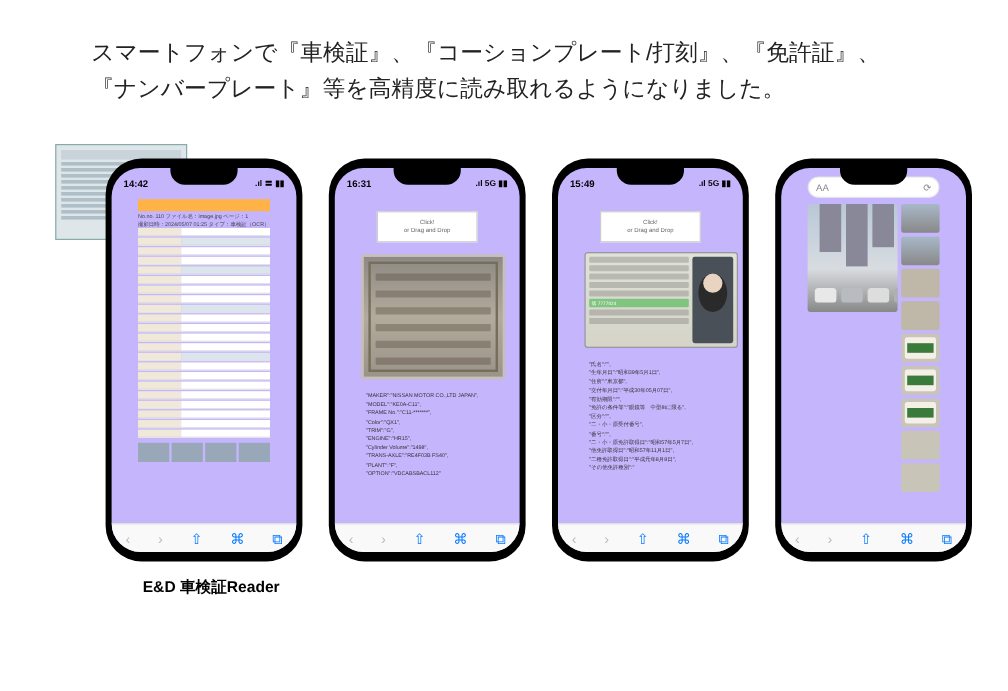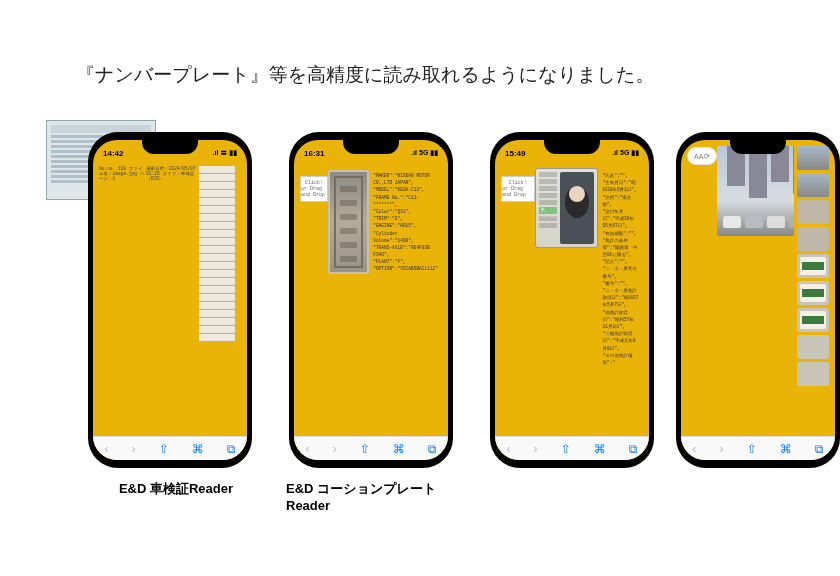--- a/index.html
+++ b/index.html
@@ -5,24 +5,24 @@
     * { margin: 0; padding: 0; box-sizing: border-box; }
     body { font-family: "Hiragino Sans", "Meiryo", sans-serif; background: #fff; width: 840px; height: 576px; position: relative; }
     .heading { position: absolute; top: 30px; left: 76px; right: 60px; font-size: 19px; line-height: 1.6; color: #222; }
     .bg-doc { position: absolute; left: 46px; top: 120px; width: 110px; height: 80px; background: #dfe6ea; border: 1px solid #8aa; padding: 4px; font-size: 5px; color: #556; overflow: hidden; }
     .bg-doc .hdr { height: 8px; background: #c8d4da; margin-bottom: 2px; }
     .bg-doc .ln { height: 3px; background: #aebfc8; margin-bottom: 2px; }
     .phones { position: absolute; top: 132px; left: 88px; display: flex; gap: 22px; }
     .phone-wrap { display: flex; flex-direction: column; align-items: center; }
     .phone { width: 164px; height: 336px; background: #000; border-radius: 30px; padding: 8px 5px; position: relative; }
     .notch { position: absolute; top: 8px; left: 50%; transform: translateX(-50%); width: 56px; height: 14px; background: #000; border-radius: 0 0 12px 12px; z-index: 3; }
-    .screen { width: 100%; height: 100%; background: #eab308; border-radius: 24px; overflow: hidden; position: relative; display: flex; flex-direction: column; }
+    .screen { width: 100%; height: 100%; background: #c4b5fd; border-radius: 24px; overflow: hidden; position: relative; display: flex; flex-direction: column; }
     .status { height: 22px; display: flex; justify-content: space-between; align-items: center; padding: 4px 10px 0; font-size: 8px; font-weight: 600; color: #000; }
     .status .right { display: flex; gap: 3px; align-items: center; font-size: 7px; }
-    .content { flex: 1; padding: 4px 6px; overflow: hidden; font-size: 5px; color: #333; display: flex; flex-direction: row; font-family: Liberation Mono, monospace; }
+    .content { flex: 1; padding: 4px 22px; overflow: hidden; font-size: 5px; color: #333; display: flex; flex-direction: column; }
     .navbar { height: 24px; border-top: 1px solid #ddd; display: flex; justify-content: space-around; align-items: center; background: #f9f9f9; }
     .navbar span { color: #0a7cff; font-size: 12px; }
     .navbar .dis { color: #bbb; }
     .caption { margin-top: 12px; font-size: 13px; color: #000; font-weight: 600; padding-left: 12px; }
 
     
     .top-orange { background: #ffb347; height: 10px; margin-bottom: 2px; }
     .meta-line { font-size: 4.5px; color: #444; margin-bottom: 1px; }
     .rows .row { display: flex; height: 7px; margin-bottom: 1px; border-bottom: 1px solid #e3e3e3; }
     .rows .row .lbl { flex: 0 0 36px; background: #f0e8d8; }
@@ -62,21 +62,21 @@
     .p4-side .th.np::before { content:""; position:absolute; left:5px; right:5px; top:8px; height:8px; background:#3a7a3a; z-index:1; }
     .p4-side .th.road { background: linear-gradient(180deg,#a8b8c8,#888); }
     .p4-side .th.sign { background:#bfb8a8; }
     .addr-bar { height:18px; background:#fff; border-radius:9px; margin:3px 0 3px; display:flex; align-items:center; padding:0 6px; justify-content:space-between; border:1px solid #e4e4e4; }
     .addr-bar span { color:#888; font-size:8px; }
   </style>
 </head>
 <body>
 
 <div class="heading">
-  <br>
+  <span>スマートフォンで『車検証』、『コーションプレート/打刻』、『免許証』、</span><br>
   <span>『ナンバープレート』等を高精度に読み取れるようになりました。</span>
 </div>
 
 <div class="bg-doc">
   <div class="hdr"></div>
   <div class="ln"></div>
     <div class="ln"></div>
     <div class="ln"></div>
     <div class="ln"></div>
   <div class="ln"></div>
@@ -246,21 +246,20 @@
         </div>
         <div class="navbar">
           <span class="dis">‹</span>
           <span class="dis">›</span>
           <span>⇧</span>
           <span>⌘</span>
           <span>⧉</span>
         </div>
       </div>
     </div>
-    <div class="caption">E&amp;D コーションプレートReader</div>
   </div>
 
   <div class="phone-wrap">
     <div class="phone">
       <div class="notch"></div>
       <div class="screen">
         <div class="status">
           <span>15:49</span>
           <span class="right">.ıl 5G ▮▮</span>
         </div>

